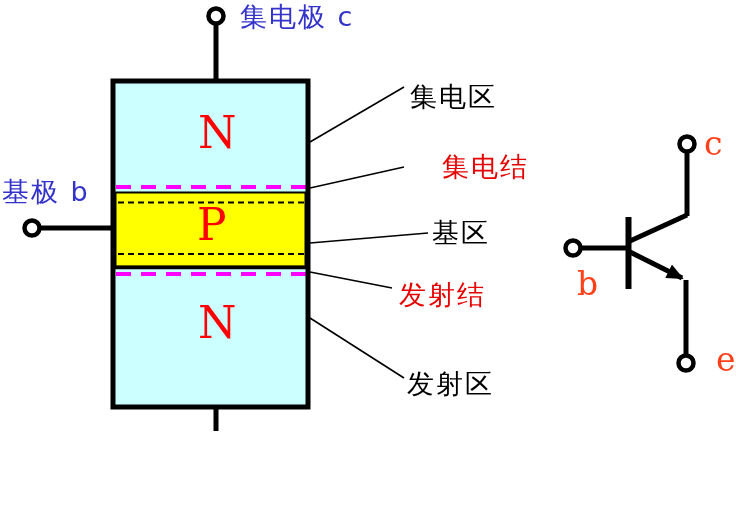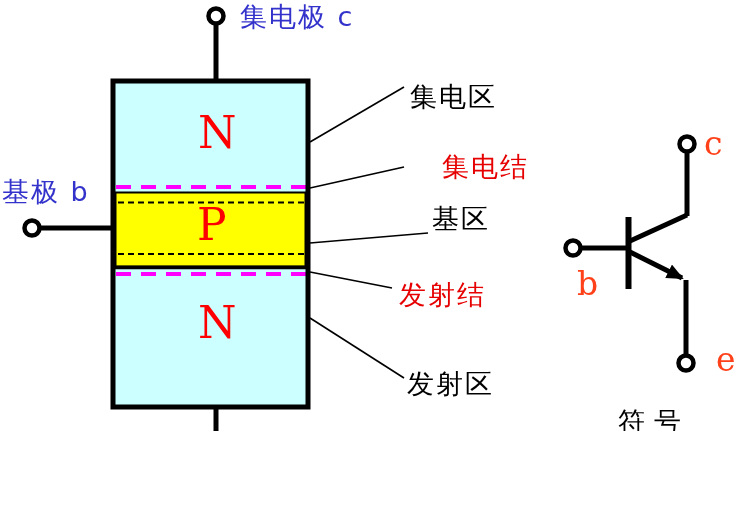--- a/index.html
+++ b/index.html
@@ -87,23 +87,22 @@
 
   <div class="lbl zh blue" style="left:240px;top:2px;">集电极 c</div>
   <div class="lbl zh blue" style="left:2px;top:177px;">基极 b</div>
 
   <div class="lbl region-letter" style="left:198px;top:109px;">N</div>
   <div class="lbl region-letter" style="left:197px;top:201px;">P</div>
   <div class="lbl region-letter" style="left:198px;top:299px;">N</div>
 
   <div class="lbl zh black" style="left:410px;top:66px;margin-top:16px;">集电区</div>
   <div class="lbl zh red" style="left:407px;top:152px;margin-left:35px;">集电结</div>
-  <div class="lbl zh black" style="left:432px;top:204px;">基区</div>
+  <div class="lbl zh black" style="left:432px;top:218px;">基区</div>
   <div class="lbl zh red" style="left:399px;top:281px;font-family:Liberation Serif, serif;">发射结</div>
   <div class="lbl zh black" style="left:407px;top:369px;">发射区</div>
 
   <div class="lbl pin" style="left:704px;top:126px;">c</div>
   <div class="lbl pin" style="left:577px;top:266px;">b</div>
   <div class="lbl pin" style="left:716px;top:342px;">e</div>
 
-  <div class="lbl zh black caption" style="left:618px;top:407px;">符号</div>
 
 </div>
 
 </body></html>

